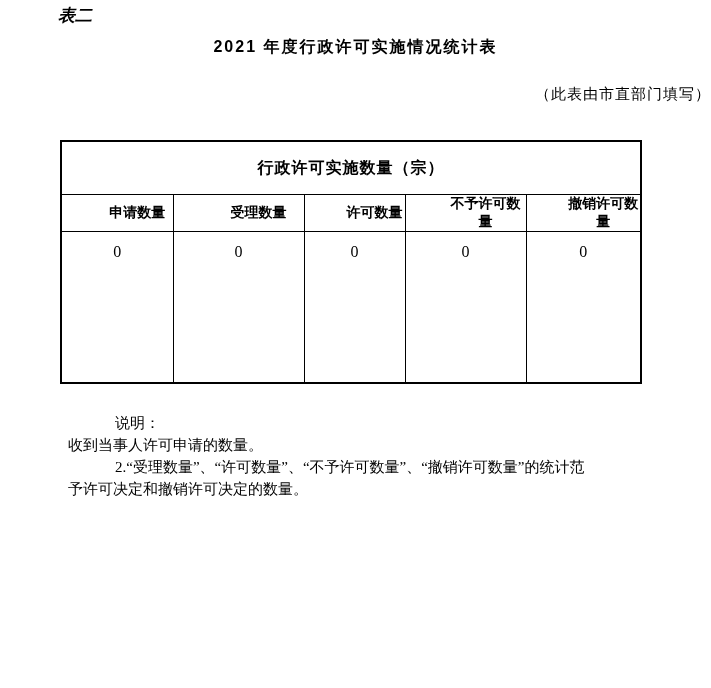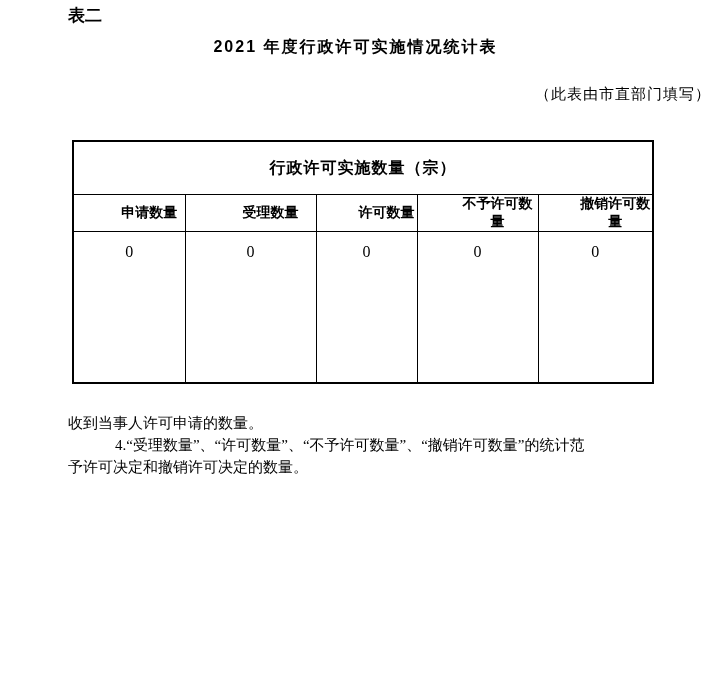--- a/index.html
+++ b/index.html
@@ -11,25 +11,26 @@
     position: relative;
     width: 711px;
     height: 688px;
     background: #ffffff;
     color: #000000;
     font-family: "Liberation Serif", "DejaVu Serif", serif;
     overflow: hidden;
   }
   .table-label {
     position: absolute;
-    left: 68px;
+    left: 58px;
     top: 4px;
     font-size: 17px;
     font-weight: 700;
     font-family: "Liberation Sans", "DejaVu Sans", sans-serif;
+    font-style: italic;
   }
   .doc-title {
     position: absolute;
     left: 0;
     top: 37px;
     width: 100%;
     text-align: center;
     font-size: 16px;
     font-weight: 700;
     letter-spacing: 2px;
@@ -39,21 +40,21 @@
     position: absolute;
     left: 0;
     top: 85px;
     width: 100%;
     text-align: right;
     font-size: 15px;
     letter-spacing: 1px;
   }
   .stats-table-wrap {
     position: absolute;
-    left: 72px;
+    left: 60px;
     top: 140px;
     width: 580px;
   }
   table.stats-table {
     border-collapse: collapse;
     table-layout: fixed;
     width: 580px;
     border: 2px solid #000000;
   }
   table.stats-table th,
@@ -137,18 +138,19 @@
         <td>0</td>
         <td>0</td>
         <td>0</td>
         <td>0</td>
       </tr>
     </tbody>
       </table>
   </div>
 
   <div class="notes">
+    <div class="note-line indent">说明：</div>
     <div class="note-line">收到当事人许可申请的数量。</div>
-    <div class="note-line indent">4.“受理数量”、“许可数量”、“不予许可数量”、“撤销许可数量”的统计范</div>
+    <div class="note-line indent">2.“受理数量”、“许可数量”、“不予许可数量”、“撤销许可数量”的统计范</div>
     <div class="note-line">予许可决定和撤销许可决定的数量。</div>
   </div>
 
 </div>
 
 </body></html>

